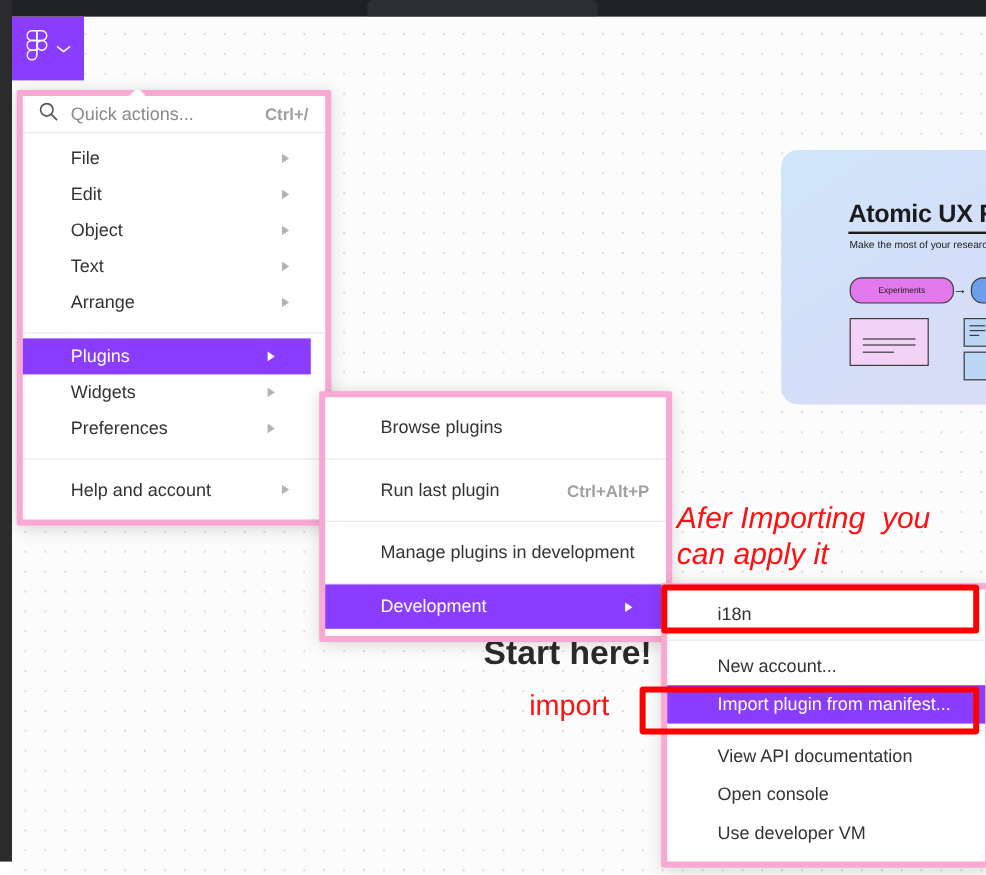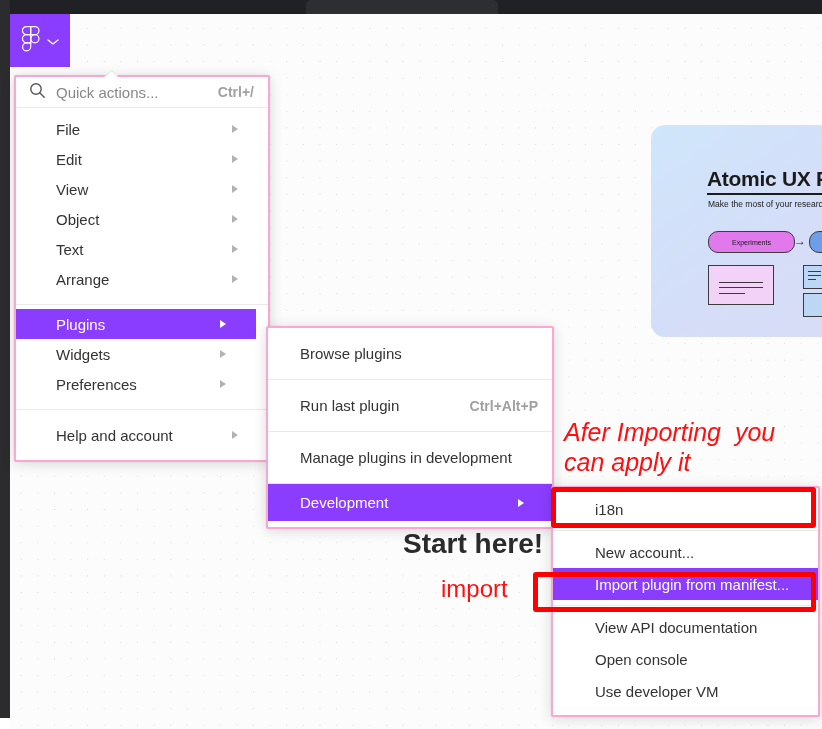--- a/index.html
+++ b/index.html
@@ -34,21 +34,21 @@
     position:absolute;left:10px;top:14px;width:60px;height:53px;
     background:#8b3dff;display:flex;align-items:center;
     justify-content:center;gap:7px;cursor:pointer;
   }
   #figma-menu-button .logo{display:block;}
   #figma-menu-button .chev{display:block;}
 
   
   .menu-panel{
     position:absolute;background:#ffffff;
-    border:2px solid #f9a8d4;
+    border:5px solid #f9a8d4;
     box-shadow:0 2px 14px rgba(0,0,0,.14), 0 0 0 0.5px rgba(0,0,0,.04);
     border-radius:2px;
   }
   .menu-row{
     position:relative;display:flex;align-items:center;
     height:30px;padding:0 14px 0 40px;
     font-size:15px;color:#333333;cursor:default;white-space:nowrap;
   }
   .menu-row .arrow{
     position:absolute;right:30px;top:50%;transform:translateY(-50%);
@@ -75,21 +75,21 @@
   #quick-actions-row{height:44px;padding-left:40px;font-size:15px;color:#888;}
   #quick-actions-row .qa-icon{
     position:absolute;left:13px;top:50%;transform:translateY(-50%);
   }
   #quick-actions-row .shortcut{color:#a0a0a0;font-size:14px;}
   #main-menu .menu-row{height:30px;}
   #main-menu .group{padding:6px 0;}
 
   
   #plugins-menu{left:266px;top:326px;width:284px;}
-  #plugins-menu .menu-row{height:37px;font-size:15px;padding-left:32px;}
+  #plugins-menu .menu-row{height:37px;font-size:15px;padding-left:46px;}
   #plugins-menu .menu-sep{margin:0;}
   #plugins-menu .menu-row .arrow{right:28px;}
 
   
   #development-menu{left:551px;top:486px;width:265px;}
   #development-menu .menu-row{height:32px;font-size:15px;padding-left:42px;}
   #development-menu .menu-sep{margin:5px 0;}
   #dev-row-i18n{height:39px;}
   #dev-row-import{height:30px;}
 
@@ -229,24 +229,20 @@
   <div class="group">
     <div class="menu-row">
       <span>File</span>
       <span class="arrow"></span>
     </div>
     <div class="menu-row">
       <span>Edit</span>
       <span class="arrow"></span>
     </div>
     <div class="menu-row">
-      <span>View</span>
-      <span class="arrow"></span>
-    </div>
-    <div class="menu-row">
       <span>Object</span>
       <span class="arrow"></span>
     </div>
     <div class="menu-row">
       <span>Text</span>
       <span class="arrow"></span>
     </div>
     <div class="menu-row">
       <span>Arrange</span>
       <span class="arrow"></span>

